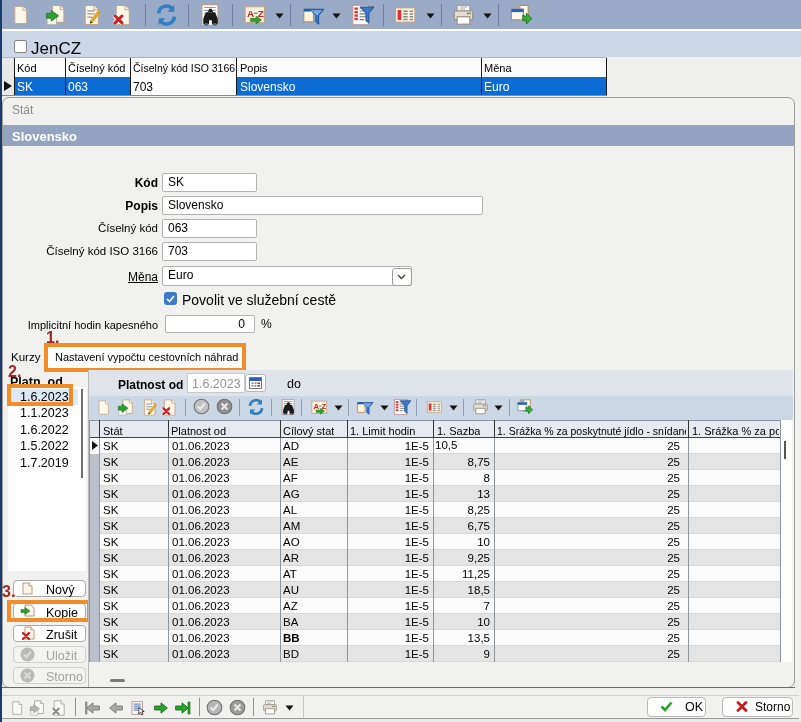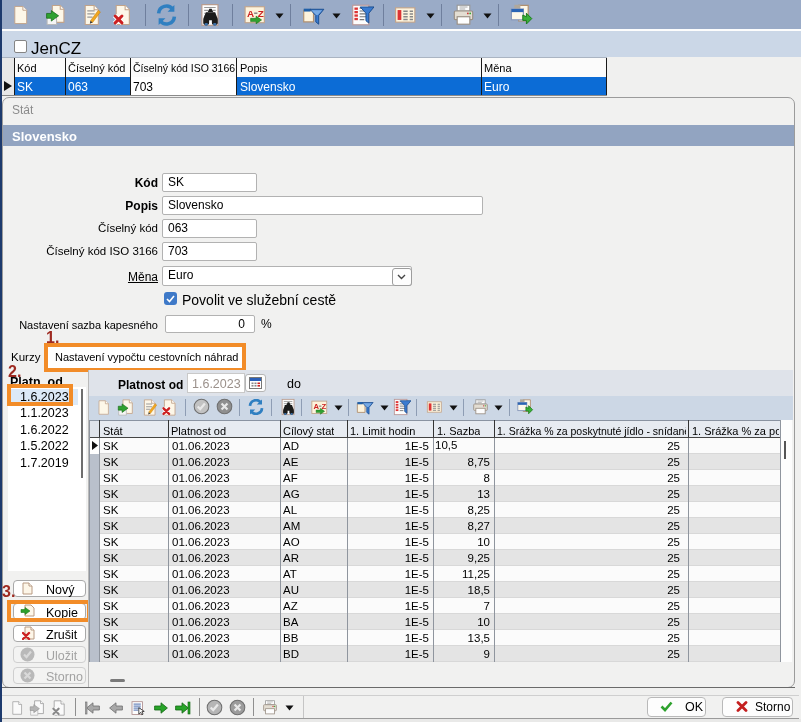--- a/index.html
+++ b/index.html
@@ -185,21 +185,21 @@
 <div class="ab" style="left:392px;top:268px;width:18px;height:16px;background:#fdfdfd;border:1px solid #9d9d9d;border-radius:3px;"></div>
 <svg class="ab" style="left:397px;top:274px;" width="9" height="6" viewBox="0 0 9 6">
     <path d="M1 1 L4.5 4.5 L8 1" fill="none" stroke="#444" stroke-width="1.4"></path>
   </svg>
 
 <div class="ab" style="left:164px;top:292px;width:13px;height:13px;background:#3e79c8;border-radius:3px;"></div>
 <svg class="ab" style="left:166px;top:295px;" width="9" height="8" viewBox="0 0 9 8">
     <path d="M1 4 L3.5 6.5 L8 1" fill="none" stroke="#fff" stroke-width="1.6"></path>
   </svg>
 <div class="ab" style="left:182px;top:292px;font-size:14px;">Povolit ve služební cestě</div>
-<div class="fl" style="top:319px;font-size:11px;">Nastavení sazba kapesného</div>
+<div class="fl" style="top:319px;font-size:11px;">Implicitní hodin kapesného</div>
 <div class="tb" style="left:165px;top:315px;width:90px;height:18px;text-align:right;padding-right:9px;">0</div>
 <div class="ab" style="left:261px;top:317px;">%</div>
 
 <div class="ab" style="left:11px;top:351px;font-size:11.5px;">Kurzy</div>
 
 <div class="ab" style="left:44px;top:343px;width:202px;height:29px;border:4px solid #f28c28;background:#fff;box-sizing:border-box;"></div>
 <div class="ab" style="left:55px;top:351px;font-size:11px;">Nastavení vypočtu cestovních náhrad</div>
 <div class="ab" style="left:46px;top:329px;color:#9e2a21;font-weight:bold;font-size:16px;">1.</div>
 
 <div class="ab" style="left:8px;top:363px;color:#9e2a21;font-weight:bold;font-size:16px;">2.</div>
@@ -331,21 +331,21 @@
 <div class="td" style="left:103px;top:504px;">SK</div>
 <div class="td" style="left:172px;top:504px;">01.06.2023</div>
 <div class="td" style="left:283px;top:504px;text-align:right;">AL</div>
 <div class="td" style="left:350px;top:504px;width:79px;text-align:right;">1E-5</div>
 <div class="td" style="left:435px;top:504px;width:55px;text-align:right;">8,25</div>
 <div class="td" style="left:610px;top:504px;width:70px;text-align:right;">25</div>
 <div class="td" style="left:103px;top:520px;">SK</div>
 <div class="td" style="left:172px;top:520px;">01.06.2023</div>
 <div class="td" style="left:283px;top:520px;">AM</div>
 <div class="td" style="left:350px;top:520px;width:79px;text-align:right;">1E-5</div>
-<div class="td" style="left:435px;top:520px;width:55px;text-align:right;">8,27</div>
+<div class="td" style="left:435px;top:520px;width:55px;text-align:right;">6,75</div>
 <div class="td" style="left:610px;top:520px;width:70px;text-align:right;">25</div>
 <div class="td" style="left:103px;top:536px;">SK</div>
 <div class="td" style="left:172px;top:536px;">01.06.2023</div>
 <div class="td" style="left:283px;top:536px;">AO</div>
 <div class="td" style="left:350px;top:536px;width:79px;text-align:right;">1E-5</div>
 <div class="td" style="left:435px;top:536px;width:55px;text-align:right;">10</div>
 <div class="td" style="left:610px;top:536px;width:70px;text-align:right;">25</div>
 <div class="td" style="left:103px;top:552px;">SK</div>
 <div class="td" style="left:172px;top:552px;">01.06.2023</div>
 <div class="td" style="left:283px;top:552px;">AR</div>
@@ -371,21 +371,21 @@
 <div class="td" style="left:435px;top:600px;width:55px;text-align:right;">7</div>
 <div class="td" style="left:610px;top:600px;width:70px;text-align:right;">25</div>
 <div class="td" style="left:103px;top:616px;">SK</div>
 <div class="td" style="left:172px;top:616px;">01.06.2023</div>
 <div class="td" style="left:283px;top:616px;">BA</div>
 <div class="td" style="left:350px;top:616px;width:79px;text-align:right;">1E-5</div>
 <div class="td" style="left:435px;top:616px;width:55px;text-align:right;">10</div>
 <div class="td" style="left:610px;top:616px;width:70px;text-align:right;">25</div>
 <div class="td" style="left:103px;top:632px;">SK</div>
 <div class="td" style="left:172px;top:632px;">01.06.2023</div>
-<div class="td" style="left:283px;top:632px;">BB</div>
+<div class="td" style="left:283px;top:632px;font-weight:bold;">BB</div>
 <div class="td" style="left:350px;top:632px;width:79px;text-align:right;">1E-5</div>
 <div class="td" style="left:435px;top:632px;width:55px;text-align:right;">13,5</div>
 <div class="td" style="left:610px;top:632px;width:70px;text-align:right;">25</div>
 <div class="td" style="left:103px;top:648px;">SK</div>
 <div class="td" style="left:172px;top:648px;">01.06.2023</div>
 <div class="td" style="left:283px;top:648px;">BD</div>
 <div class="td" style="left:350px;top:648px;width:79px;text-align:right;">1E-5</div>
 <div class="td" style="left:435px;top:648px;width:55px;text-align:right;">9</div>
 <div class="td" style="left:610px;top:648px;width:70px;text-align:right;">25</div>
 <div class="ab" style="left:781px;top:420px;width:11px;height:242px;background:#fdfdfd;"></div>

